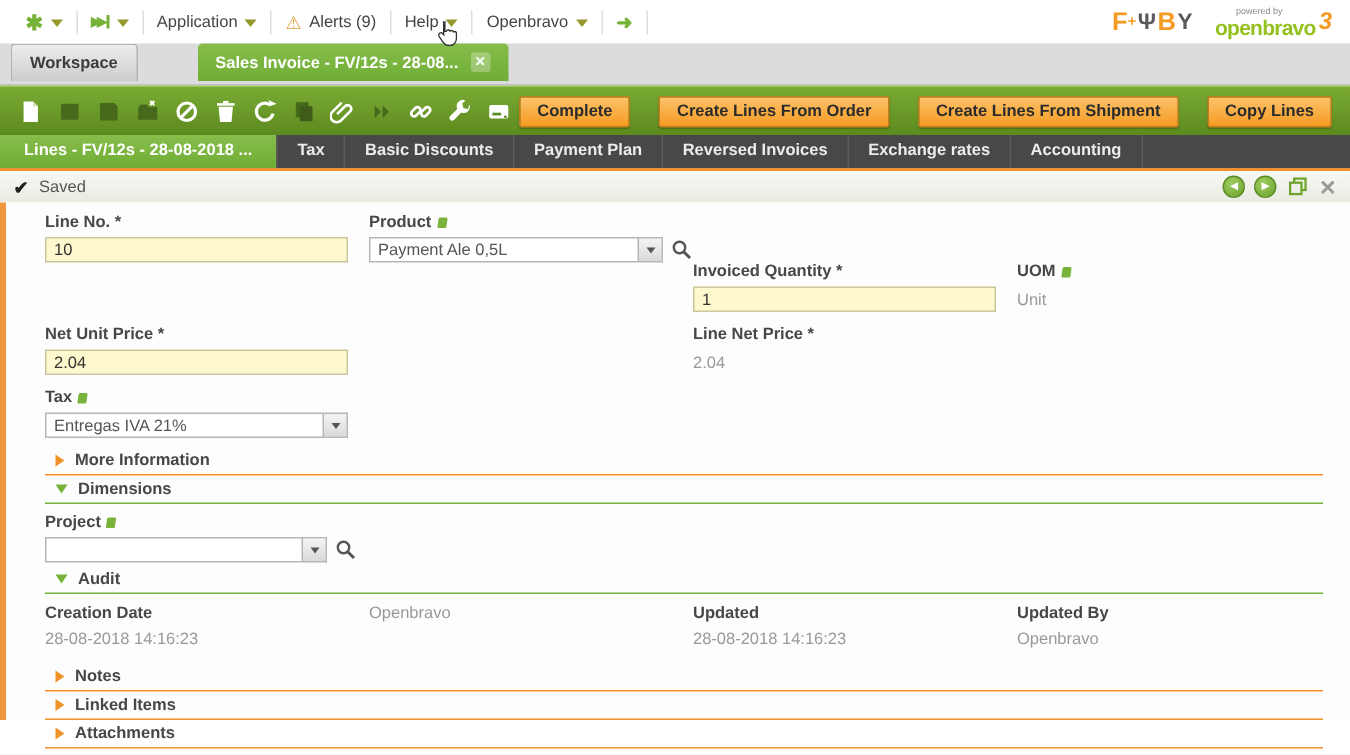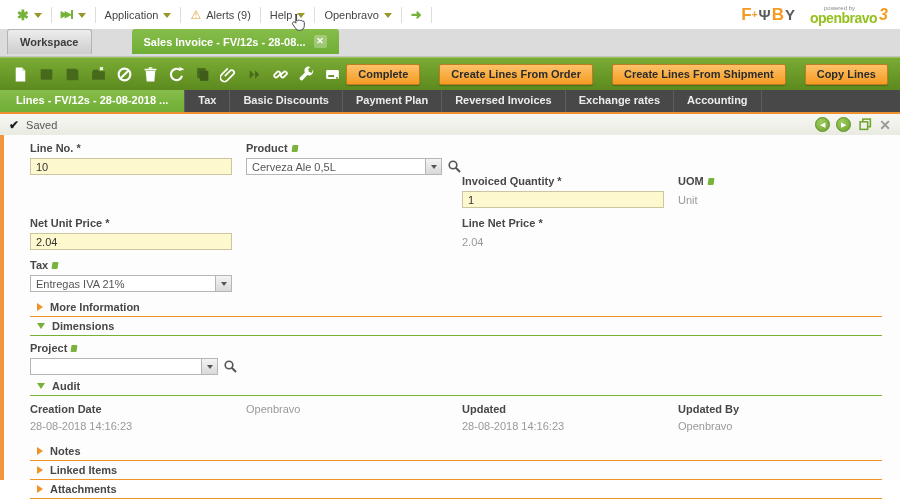--- a/index.html
+++ b/index.html
@@ -260,21 +260,21 @@
             <span>Line No. *</span>
           </div>
         <input class="yellow" value="10" style="">
       </div>
       <div style="grid-column:2 / span 2;">
         <div class="flabel">
             <span>Product</span>
             <span class="flag"></span>
           </div>
         <div class="combo">
-          <div class="cbody" style="width:180px;">Cerveza Ale 0,5L</div>
+          <div class="cbody" style="width:180px;">Payment Ale 0,5L</div>
           <div class="cbtn">
               <span class="dn"></span>
             </div>
           <span class="mag">
             <svg width="15" height="15" viewBox="0 0 15 15">
                 <circle cx="6" cy="6" r="3.8" fill="none" stroke="#555" stroke-width="1.6"></circle>
                 <line x1="8.8" y1="8.8" x2="13" y2="13" stroke="#555" stroke-width="2"></line>
               </svg>
           </span>
         </div>

